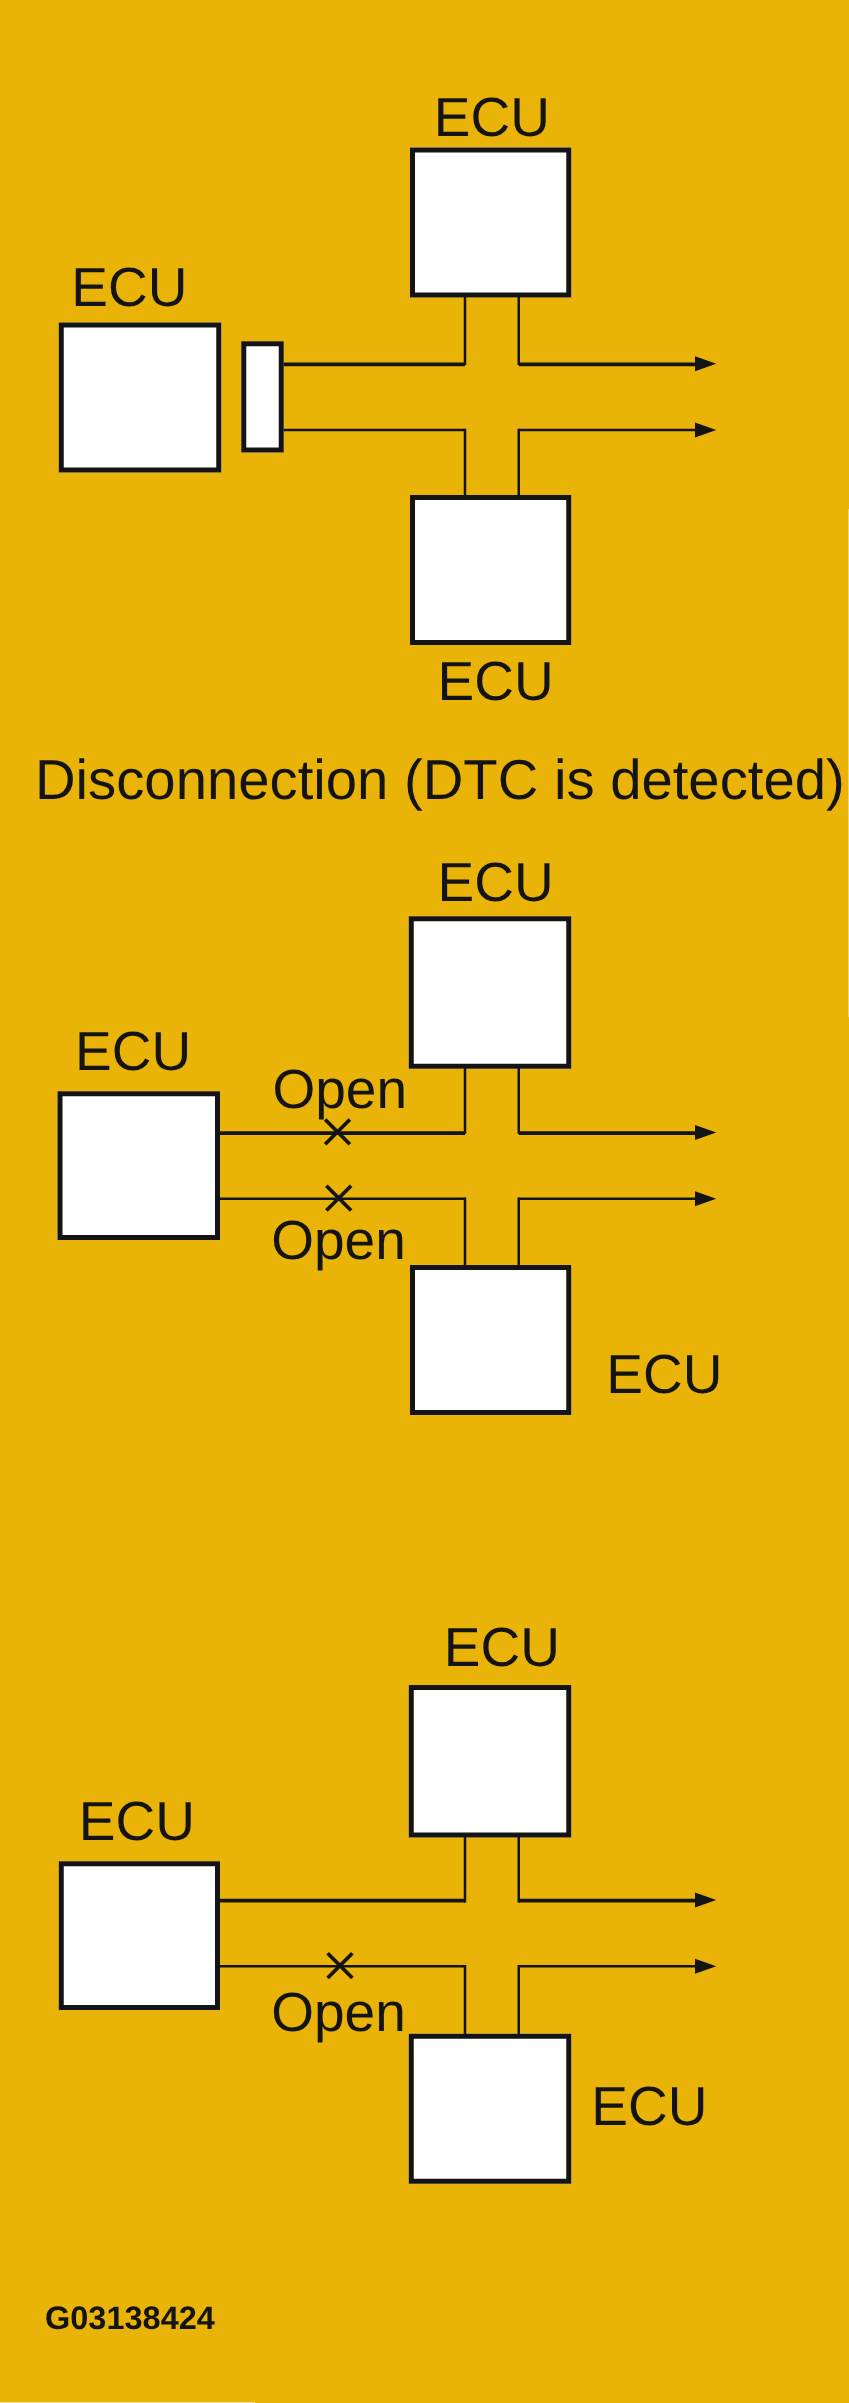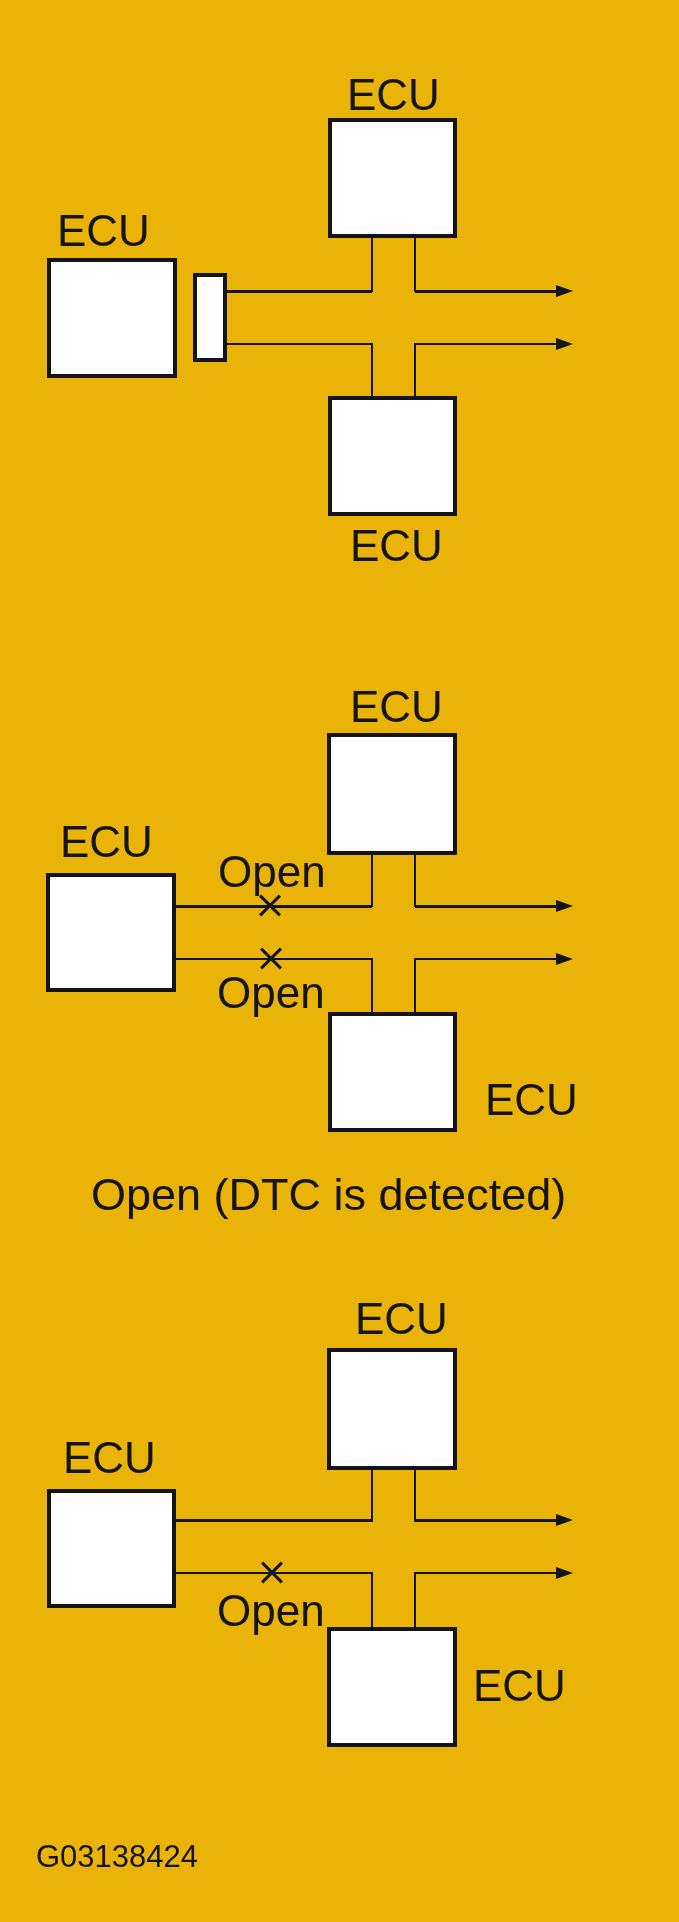--- a/index.html
+++ b/index.html
@@ -10,21 +10,21 @@
   .abs{position:absolute;}
   .ecu-box{position:absolute;border:4px solid #141414;background:#fff;box-sizing:border-box;}
   .conn-box{position:absolute;border:4px solid #141414;background:#fff;box-sizing:border-box;}
   .hwire{position:absolute;background:#141414;}
   .vwire{position:absolute;background:#141414;}
   .arrowhead{position:absolute;width:0;height:0;border-top:6px solid transparent;
     border-bottom:6px solid transparent;border-left:17px solid #141414;}
   .ecu-label{position:absolute;font-size:44px;line-height:1;color:#141414;white-space:nowrap;}
   .open-label{position:absolute;font-size:44px;line-height:1;color:#141414;white-space:nowrap;}
   .caption{position:absolute;font-size:45px;line-height:1;color:#141414;white-space:nowrap;}
-  .figid{position:absolute;font-size:31px;font-weight:normal;line-height:1;color:#141414;white-space:nowrap;}
+  .figid{position:absolute;font-size:26px;font-weight:bold;line-height:1;color:#141414;white-space:nowrap;}
   .xmark{position:absolute;width:26px;height:26px;}
   .xmark .s1,.xmark .s2{position:absolute;left:-1px;top:11px;width:28px;height:3px;background:#141414;}
   .xmark .s1{transform:rotate(45deg);}
   .xmark .s2{transform:rotate(-45deg);}
 </style>
 </head>
 <body>
 
 <div id="canvas">
 
@@ -45,20 +45,21 @@
     <div class="vwire" style="left:414px;top:343px;width:2px;height:55px;"></div>
 
     <div class="hwire" style="left:227px;top:290px;width:145px;height:3px;"></div>
     <div class="hwire" style="left:415px;top:290px;width:142px;height:3px;"></div>
     <div class="arrowhead" style="left:556px;top:285px;"></div>
 
     <div class="hwire" style="left:227px;top:343px;width:145px;height:2px;"></div>
     <div class="hwire" style="left:415px;top:343px;width:142px;height:2px;"></div>
     <div class="arrowhead" style="left:556px;top:338px;"></div>
 
+    <div class="caption" style="left:28px;top:601px;">Disconnection (DTC is detected)</div>
   </div>
 
   <div class="abs" style="left:0;top:660px;width:679px;height:570px;">
 
     <div class="ecu-label" style="left:350px;top:25px;">ECU</div>
     <div class="ecu-label" style="left:60px;top:160px;">ECU</div>
     <div class="ecu-label" style="left:485px;top:418px;">ECU</div>
     <div class="open-label" style="left:218px;top:190px;">Open</div>
     <div class="open-label" style="left:217px;top:311px;">Open</div>
 
@@ -80,21 +81,20 @@
       </div>
 
     <div class="hwire" style="left:176px;top:298px;width:196px;height:2px;"></div>
     <div class="hwire" style="left:415px;top:298px;width:142px;height:2px;"></div>
     <div class="arrowhead" style="left:556px;top:293px;"></div>
     <div class="xmark" style="left:258px;top:286px;">
         <div class="s1"></div>
         <div class="s2"></div>
       </div>
 
-    <div class="caption" style="left:91px;top:512px;">Open (DTC is detected)</div>
   </div>
 
   <div class="abs" style="left:0;top:1275px;width:679px;height:647px;">
 
     <div class="ecu-label" style="left:355px;top:22px;">ECU</div>
     <div class="ecu-label" style="left:63px;top:161px;">ECU</div>
     <div class="ecu-label" style="left:473px;top:389px;">ECU</div>
     <div class="open-label" style="left:217px;top:314px;">Open</div>
 
     <div class="ecu-box" style="left:327px;top:73px;width:130px;height:122px;"></div>

